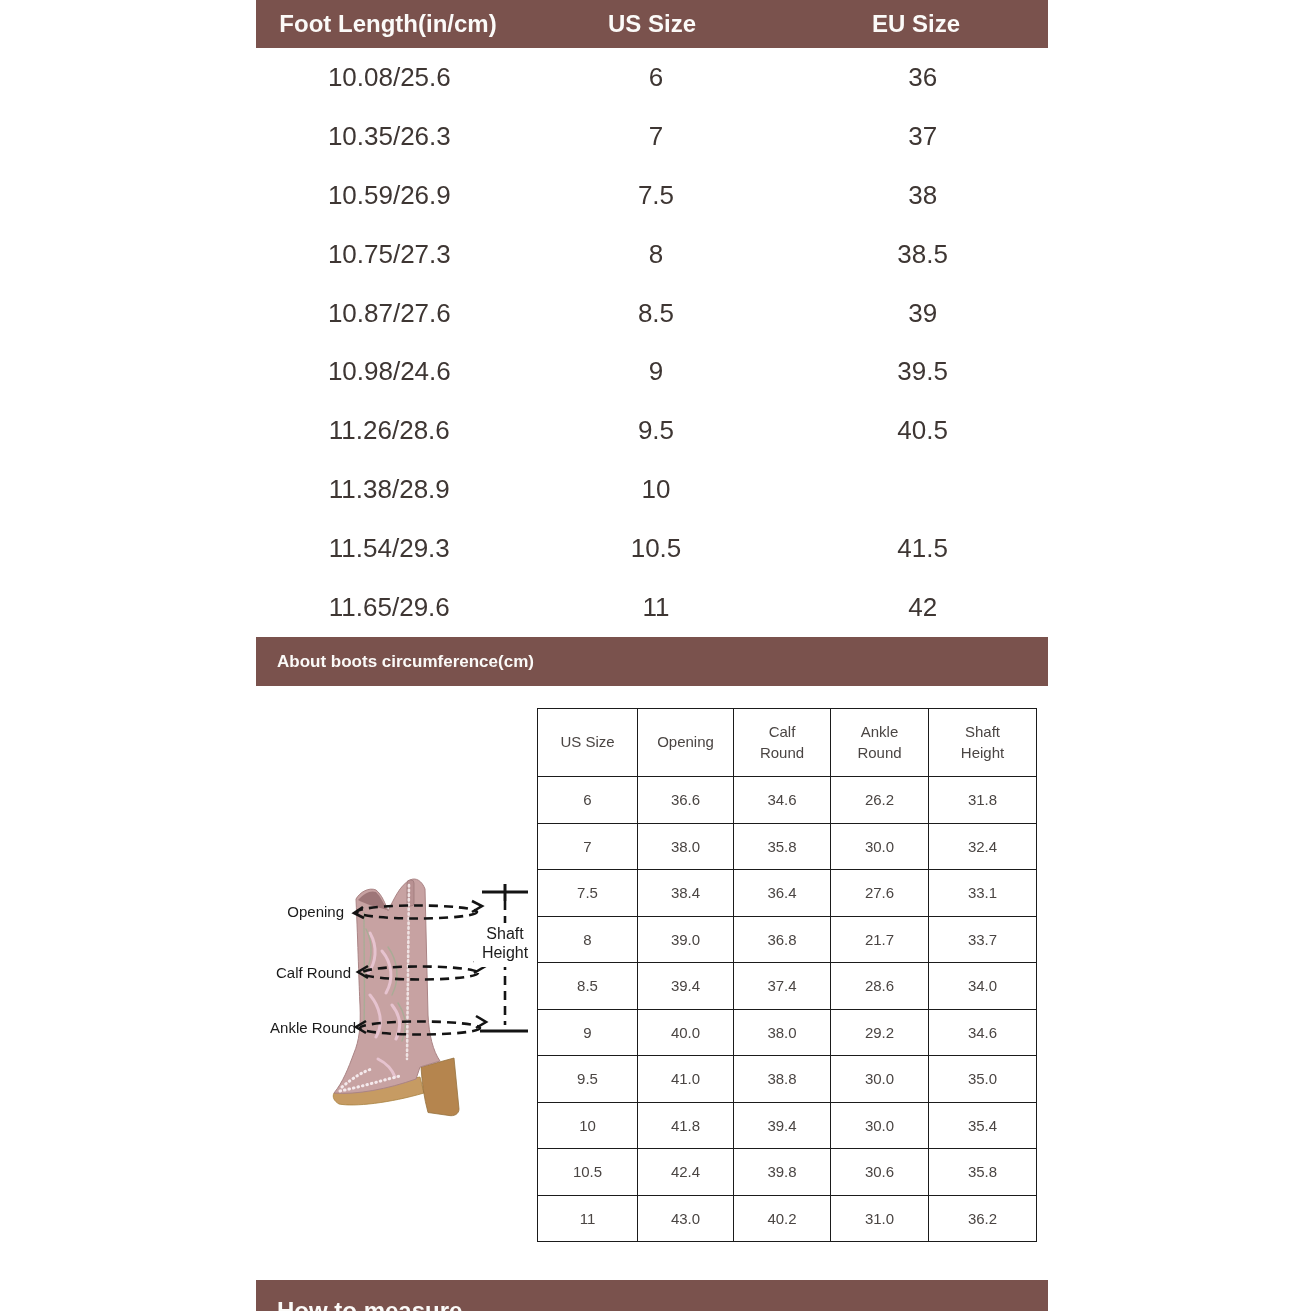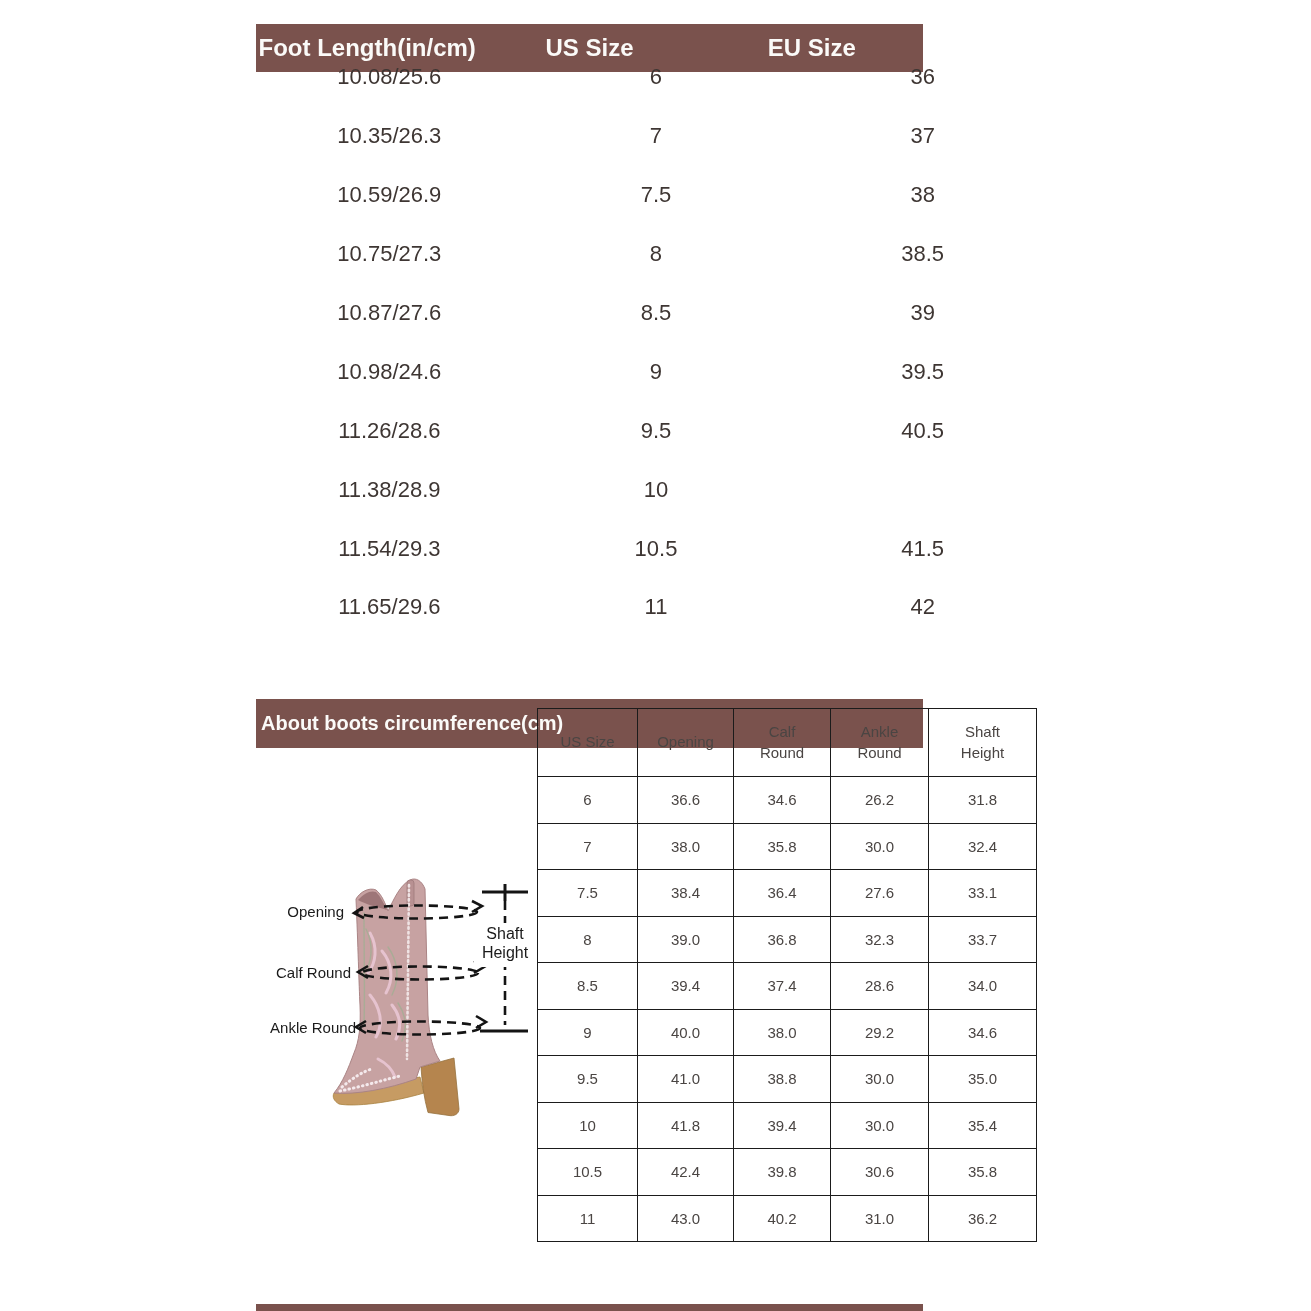--- a/index.html
+++ b/index.html
@@ -1,35 +1,35 @@
 <!DOCTYPE html>
 <html><head>
 <meta charset="utf-8">
 <style>
   html,body{margin:0;padding:0;}
   body{
     width:1311px;height:1311px;position:relative;background:#ffffff;
     font-family:"Liberation Sans",sans-serif;overflow:hidden;
   }
   .brown-bar{
-    position:absolute;left:256px;width:667px;background:#7a524d;
-    color:#fbfaf8;font-weight:bold;box-sizing:border-box;margin-top:24px;
+    position:absolute;left:256px;width:792px;background:#7a524d;
+    color:#fbfaf8;font-weight:bold;box-sizing:border-box;
   }
   
   #top-header{
     top:0;height:48px;display:grid;grid-template-columns:1fr 1fr 1fr;
     align-items:center;text-align:center;font-size:24px;
   }
   #size-rows{position:absolute;left:256px;top:48px;width:800px;}
   .size-row{
     height:58.9px;display:grid;grid-template-columns:1fr 1fr 1fr;
-    align-items:center;text-align:center;font-size:22px;color:#3e3633;
-  }
-  
-  #circ-bar{top:675px;height:49px;line-height:49px;padding-left:5px;font-size:20px;}
+    align-items:center;text-align:center;font-size:26px;color:#3e3633;
+  }
+  
+  #circ-bar{top:637px;height:49px;line-height:49px;padding-left:21px;font-size:17px;}
   #circ-table{
     position:absolute;left:537px;top:708px;width:499px;
     border-collapse:collapse;table-layout:fixed;
   }
   #circ-table th,#circ-table td{
     border:1.6px solid #1b1b1b;text-align:center;vertical-align:middle;
     color:#4a4543;font-weight:normal;font-size:15px;padding:0;
   }
   #circ-table th{height:67px;white-space:pre-line;line-height:1.35;}
   #circ-table td{height:45.5px;}
@@ -140,21 +140,21 @@
         <td>7.5</td>
         <td>38.4</td>
         <td>36.4</td>
         <td>27.6</td>
         <td>33.1</td>
       </tr>
       <tr>
         <td>8</td>
         <td>39.0</td>
         <td>36.8</td>
-        <td>32.3</td>
+        <td>21.7</td>
         <td>33.7</td>
       </tr>
       <tr>
         <td>8.5</td>
         <td>39.4</td>
         <td>37.4</td>
         <td>28.6</td>
         <td>34.0</td>
       </tr>
       <tr>

